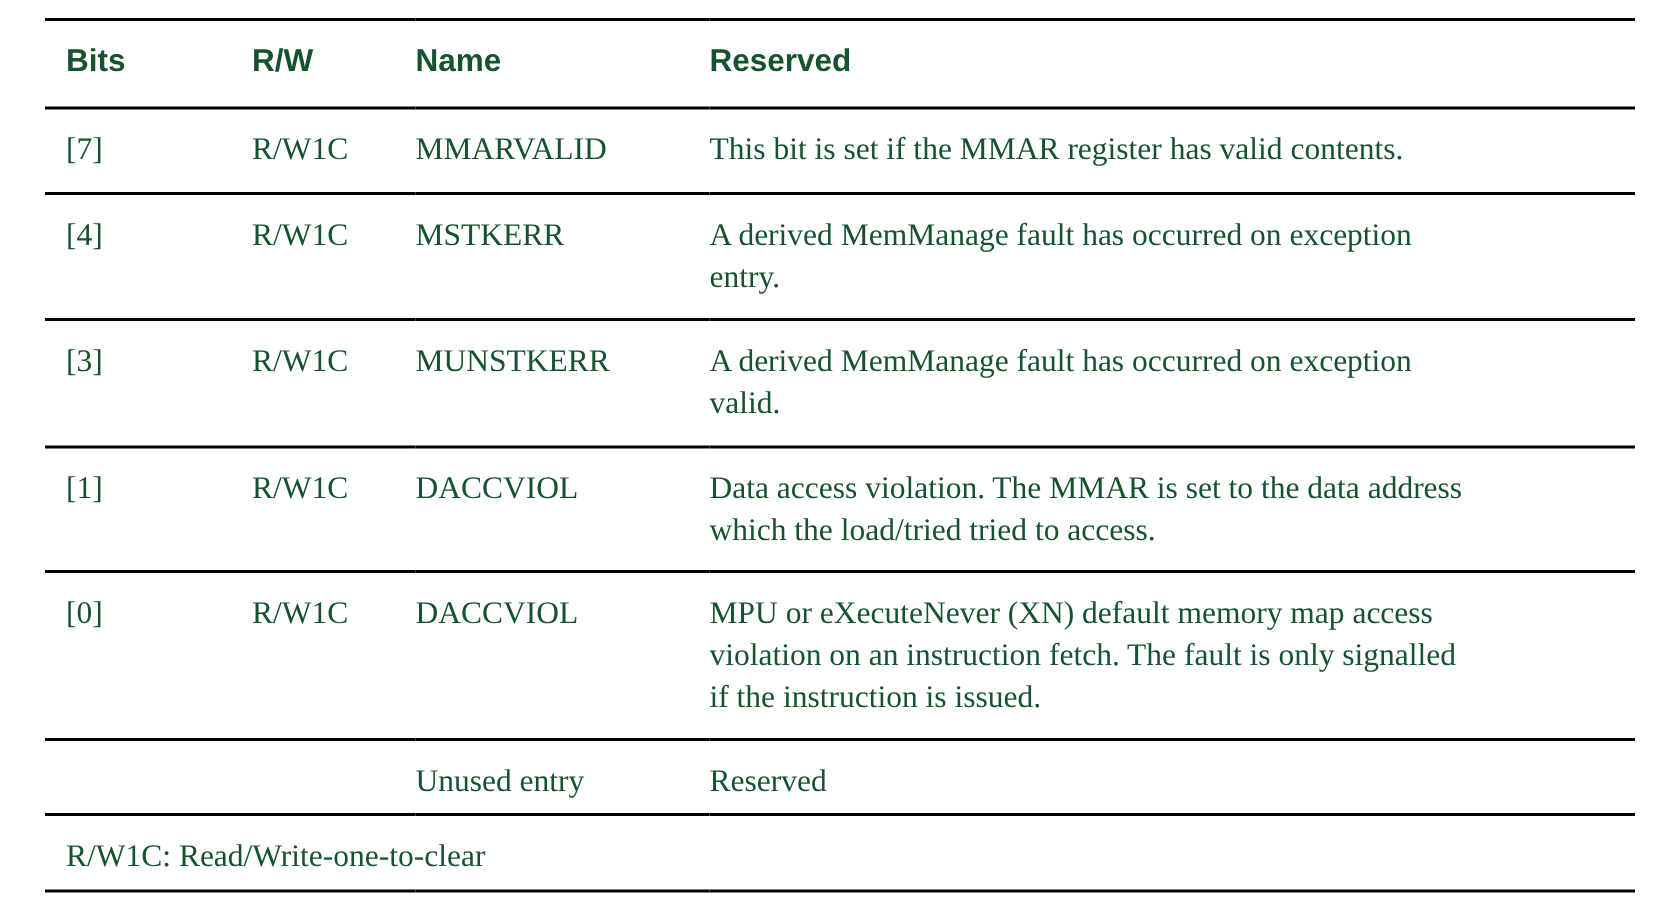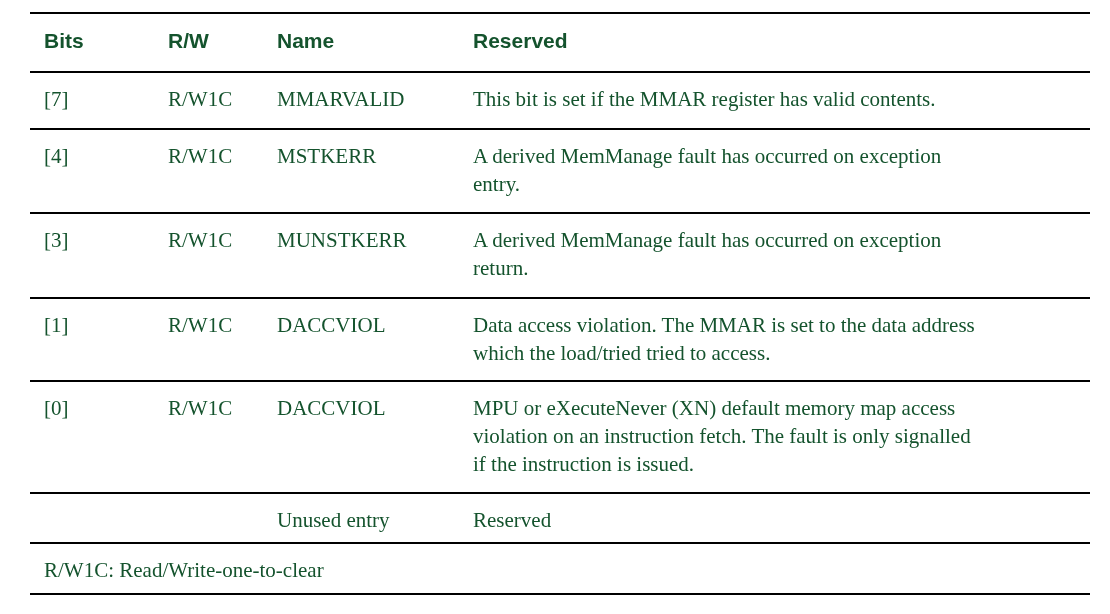--- a/index.html
+++ b/index.html
@@ -96,21 +96,21 @@
       <div class="fn-line">entry.</div>
     </td>
   </tr>
 
   <tr class="rule h-r2">
     <td class="first">[3]</td>
     <td>R/W1C</td>
     <td>MUNSTKERR</td>
     <td>
       <div class="fn-line">A derived MemManage fault has occurred on exception</div>
-      <div class="fn-line">return.</div>
+      <div class="fn-line">valid.</div>
     </td>
   </tr>
 
   <tr class="rule h-r3">
     <td class="first">[1]</td>
     <td>R/W1C</td>
     <td>DACCVIOL</td>
     <td>
       <div class="fn-line">Data access violation. The MMAR is set to the data address</div>
       <div class="fn-line">which the load/tried tried to access.</div>

